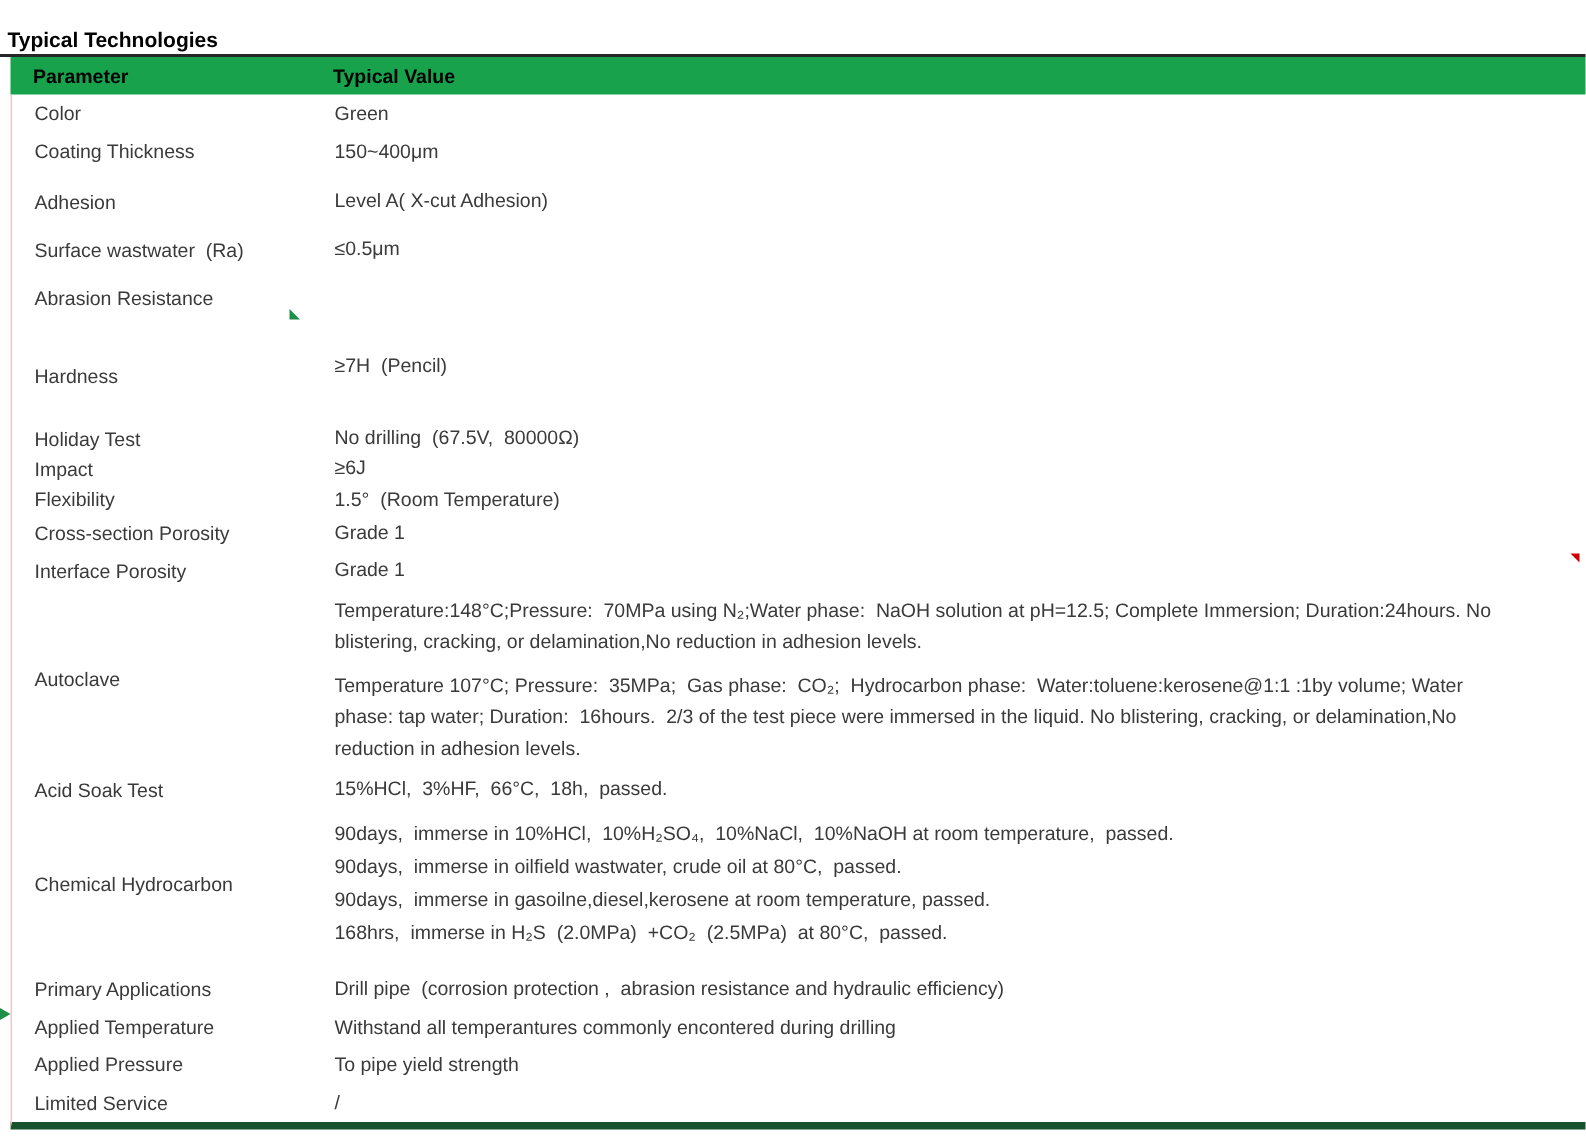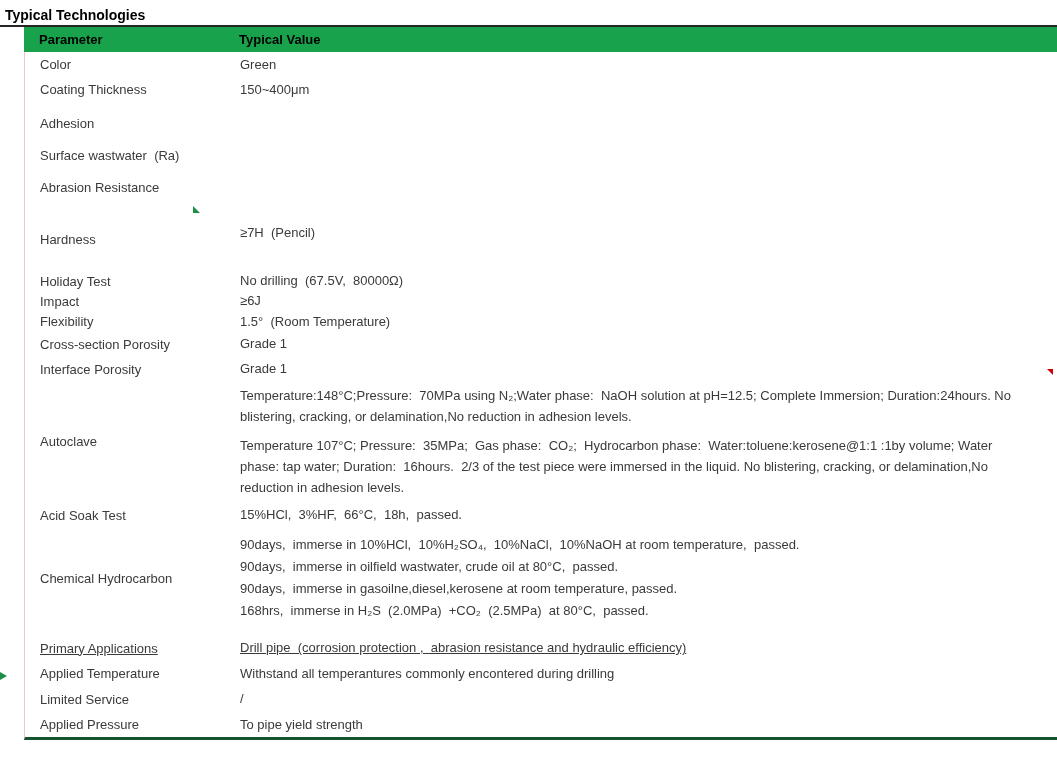--- a/index.html
+++ b/index.html
@@ -1,49 +1,49 @@
 <!DOCTYPE html>
 <html><head>
 <meta charset="utf-8">
 <style>
   html,body{margin:0;padding:0;background:#ffffff;}
   body{width:1057px;height:763px;position:relative;overflow:hidden;
        font-family:"Liberation Sans","DejaVu Sans",sans-serif;color:#3a3a3a;}
   .page{position:relative;width:1057px;height:763px;}
-  .title{font-size:14px;font-weight:bold;color:#000;padding:8px 0 2px 5px;line-height:15px;}
+  .title{font-size:14px;font-weight:bold;color:#000;padding:19px 0 2px 5px;line-height:15px;}
   .title-rule{height:2px;background:#262626;width:1057px;}
-  .table{margin-left:24px;}
+  .table{margin-left:7px;}
   .row{display:flex;align-items:center;}
   .row.header{background:#18A24C;height:25px;}
   .cell{box-sizing:border-box;white-space:pre-wrap;font-size:13px;}
   .param{width:200px;padding-left:15px;flex-shrink:0;}
   .value{flex:1;padding-left:15px;padding-right:10px;}
   .header-cell{font-weight:bold;color:#000;font-size:13px;}
   .line{line-height:20px;}
-  .tbody{border-left:1px solid #f2c6c4;border-bottom:3px solid #14532d;}
+  .tbody{border-left:1px solid #f2c6c4;border-bottom:5px solid #14532d;}
   
   .row-color{height:25px}
   .row-coating-thickness{height:25px}
   .row-adhesion{height:42px}
   .row-surface-roughness{height:22px}
   .row-abrasion-resistance{height:42px}
   .row-hardness{height:63px}
   .row-hardness .value .line{margin-bottom:14px}
   .row-holiday-test{height:20px}
   .row-impact{height:20px}
   .row-flexibility{height:21px}
   .row-cross-section-porosity{height:24px}
   .row-interface-porosity{height:26px}
   .row-autoclave{height:119px}
   .row-autoclave .line{line-height:21px}
   .row-autoclave .line:nth-child(3){margin-top:8px}
   .row-acid-soak-test{height:28px}
   .row-chemical-resistance{height:98px}
   .row-chemical-resistance .line{line-height:22px}
-  .row-primary-applications{height:34px;padding-top:8px;box-sizing:border-box;text-decoration:underline;}
+  .row-primary-applications{height:34px;padding-top:8px;box-sizing:border-box;}
   .row-primary-service{height:23px}
   .row-applied-temperature{height:25px}
   .row-applied-pressure{height:25px}
   .row-limited-service{height:26px}
   
   .flag{position:absolute;width:0;height:0;}
   .flag-hardness{left:193px;top:206px;border-bottom:7px solid #1d8f47;border-right:7px solid transparent;}
   .flag-left{left:0px;top:672px;border-left:7px solid #1d8f47;border-top:4px solid transparent;border-bottom:4px solid transparent;}
   .flag-red{left:1047px;top:369px;border-top:6px solid #cc0000;border-left:6px solid transparent;}
 </style>
@@ -62,24 +62,25 @@
         <div class="row row-color">
           <div class="cell param">Color</div>
           <div class="cell value"><div class="line">Green</div></div>
         </div>
         <div class="row row-coating-thickness">
           <div class="cell param">Coating Thickness</div>
           <div class="cell value"><div class="line">150~400μm</div></div>
         </div>
         <div class="row row-adhesion">
           <div class="cell param">Adhesion</div>
-          <div class="cell value"></div>
+          <div class="cell value"><div class="line">Level A( X-cut Adhesion)</div></div>
         </div>
         <div class="row row-surface-roughness">
           <div class="cell param">Surface wastwater  (Ra)</div>
+          <div class="cell value"><div class="line">≤0.5μm</div></div>
         </div>
         <div class="row row-abrasion-resistance">
           <div class="cell param">Abrasion Resistance</div>
           <div class="cell value"></div>
         </div>
         <div class="row row-hardness">
           <div class="cell param">Hardness</div>
           <div class="cell value"><div class="line">≥7H  (Pencil)</div></div>
         </div>
         <div class="row row-holiday-test">
@@ -115,26 +116,26 @@
           <div class="cell value"><div class="line">90days,  immerse in 10%HCl,  10%H₂SO₄,  10%NaCl,  10%NaOH at room temperature,  passed.</div><div class="line">90days,  immerse in oilfield wastwater, crude oil at 80°C,  passed.</div><div class="line">90days,  immerse in gasoilne,diesel,kerosene at room temperature, passed.</div><div class="line">168hrs,  immerse in H₂S  (2.0MPa)  +CO₂  (2.5MPa)  at 80°C,  passed.</div></div>
         </div>
         <div class="row row-primary-applications">
           <div class="cell param">Primary Applications</div>
           <div class="cell value"><div class="line">Drill pipe  (corrosion protection ,  abrasion resistance and hydraulic efficiency)</div></div>
         </div>
         <div class="row row-applied-temperature">
           <div class="cell param">Applied Temperature</div>
           <div class="cell value"><div class="line">Withstand all temperantures commonly encontered during drilling</div></div>
         </div>
+        <div class="row row-applied-pressure">
+          <div class="cell param">Applied Pressure</div>
+          <div class="cell value"><div class="line">To pipe yield strength</div></div>
+        </div>
         <div class="row row-limited-service">
           <div class="cell param">Limited Service</div>
           <div class="cell value"><div class="line">/</div></div>
-        </div>
-        <div class="row row-applied-pressure">
-          <div class="cell param">Applied Pressure</div>
-          <div class="cell value"><div class="line">To pipe yield strength</div></div>
         </div>
       </div>
   </div>
   <div class="flag flag-hardness"></div>
   <div class="flag flag-left"></div>
   <div class="flag flag-red"></div>
 </div>
 
 </body></html>

